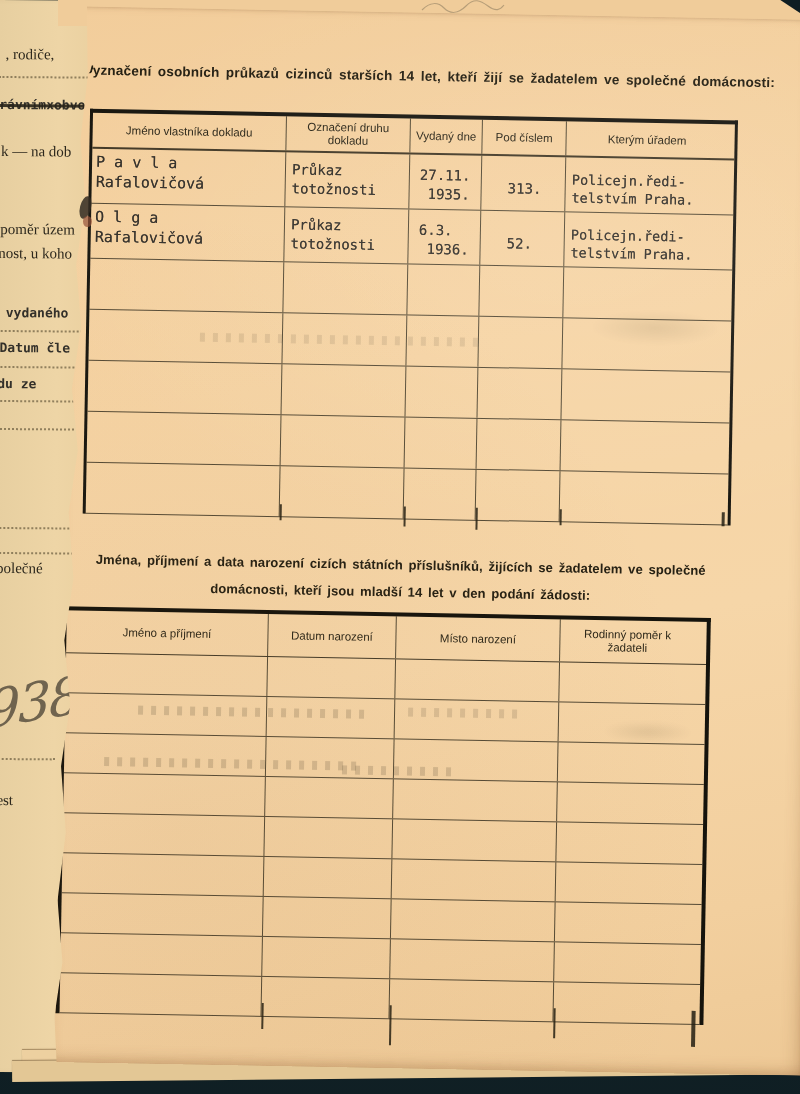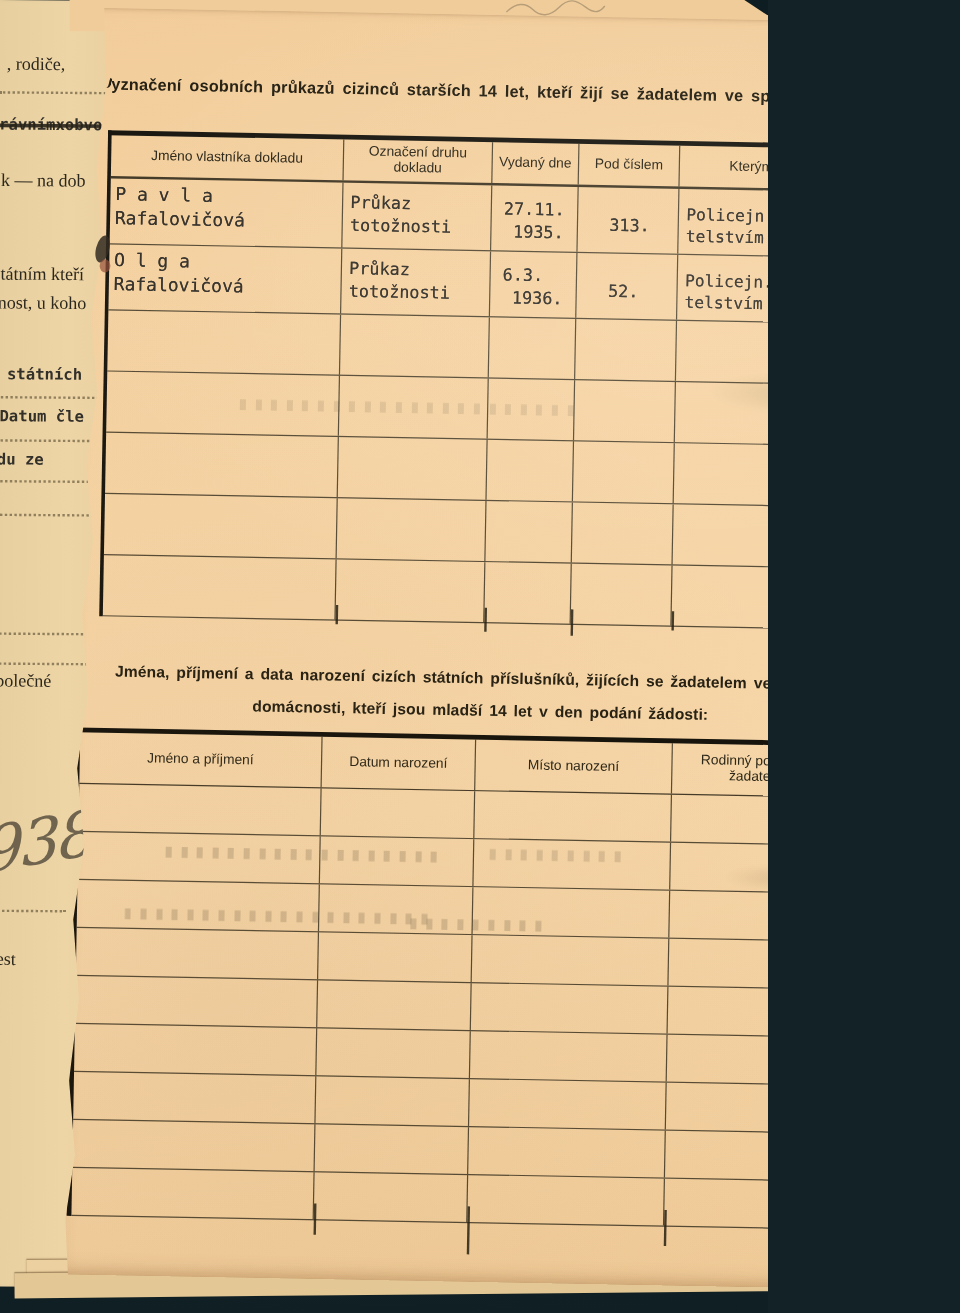--- a/index.html
+++ b/index.html
@@ -1,18 +1,18 @@
 <!DOCTYPE html>
 <html><head>
 <meta charset="utf-8">
 <style>
   html,body{margin:0;padding:0;}
   body{width:800px;height:1094px;overflow:hidden;background:#122227;
        font-family:"Liberation Sans", sans-serif;}
-  #scene{position:relative;width:640px;height:1094px;overflow:hidden;
+  #scene{position:relative;width:800px;height:1094px;overflow:hidden;
          background:radial-gradient(1200px 800px at 50% 40%, #182a2e 0%, #0e1d22 100%);}
 
   
   .under-page{position:absolute;left:0;top:0;width:108px;height:1072px;
     background:linear-gradient(90deg,#e7cfa0 0%,#eed5a6 55%,#e9cf9e 100%);
     transform:rotate(0.4deg);transform-origin:0 0;overflow:hidden;
     box-shadow:inset -6px 0 8px -6px rgba(100,70,30,.35);}
   .mfrag{position:absolute;color:#2d281d;white-space:nowrap;}
   .mf-serif{font-family:"Liberation Serif", serif;font-size:15px;}
   .mf-mono{font-family:"DejaVu Sans Mono", monospace;font-size:13px;font-weight:bold;color:#33302a;}
@@ -101,23 +101,23 @@
 </head>
 <body>
 
 <div id="scene">
 
   <div class="under-page">
     <span class="mfrag mf-serif" style="left:6px;top:46px">, rodiče,</span>
     <div class="dotl" style="top:76px"></div>
     <span class="mfrag mf-mono struck" style="left:0;top:97px">rávnímxobvod</span>
     <span class="mfrag mf-serif" style="left:2px;top:143px">k — na dob</span>
-    <span class="mfrag mf-serif" style="left:2px;top:221px">tátním kteří</span>
+    <span class="mfrag mf-serif" style="left:2px;top:221px">poměr územ</span>
     <span class="mfrag mf-serif" style="left:0;top:245px">nost, u koho</span>
-    <span class="mfrag mf-mono" style="left:8px;top:305px">státních</span>
+    <span class="mfrag mf-mono" style="left:8px;top:305px">vydaného</span>
     <div class="dotl" style="top:330px"></div>
     <span class="mfrag mf-mono" style="left:2px;top:340px">Datum čle</span>
     <div class="dotl" style="top:366px"></div>
     <span class="mfrag mf-mono" style="left:0;top:376px">du ze</span>
     <div class="dotl" style="top:400px"></div>
     <div class="dotl" style="top:428px"></div>
     <div class="dotl" style="top:527px"></div>
     <div class="dotl" style="top:552px"></div>
     <span class="mfrag mf-serif" style="left:0;top:560px">polečné</span>
     <span class="handwriting" style="left:-8px;top:672px">938</span>

